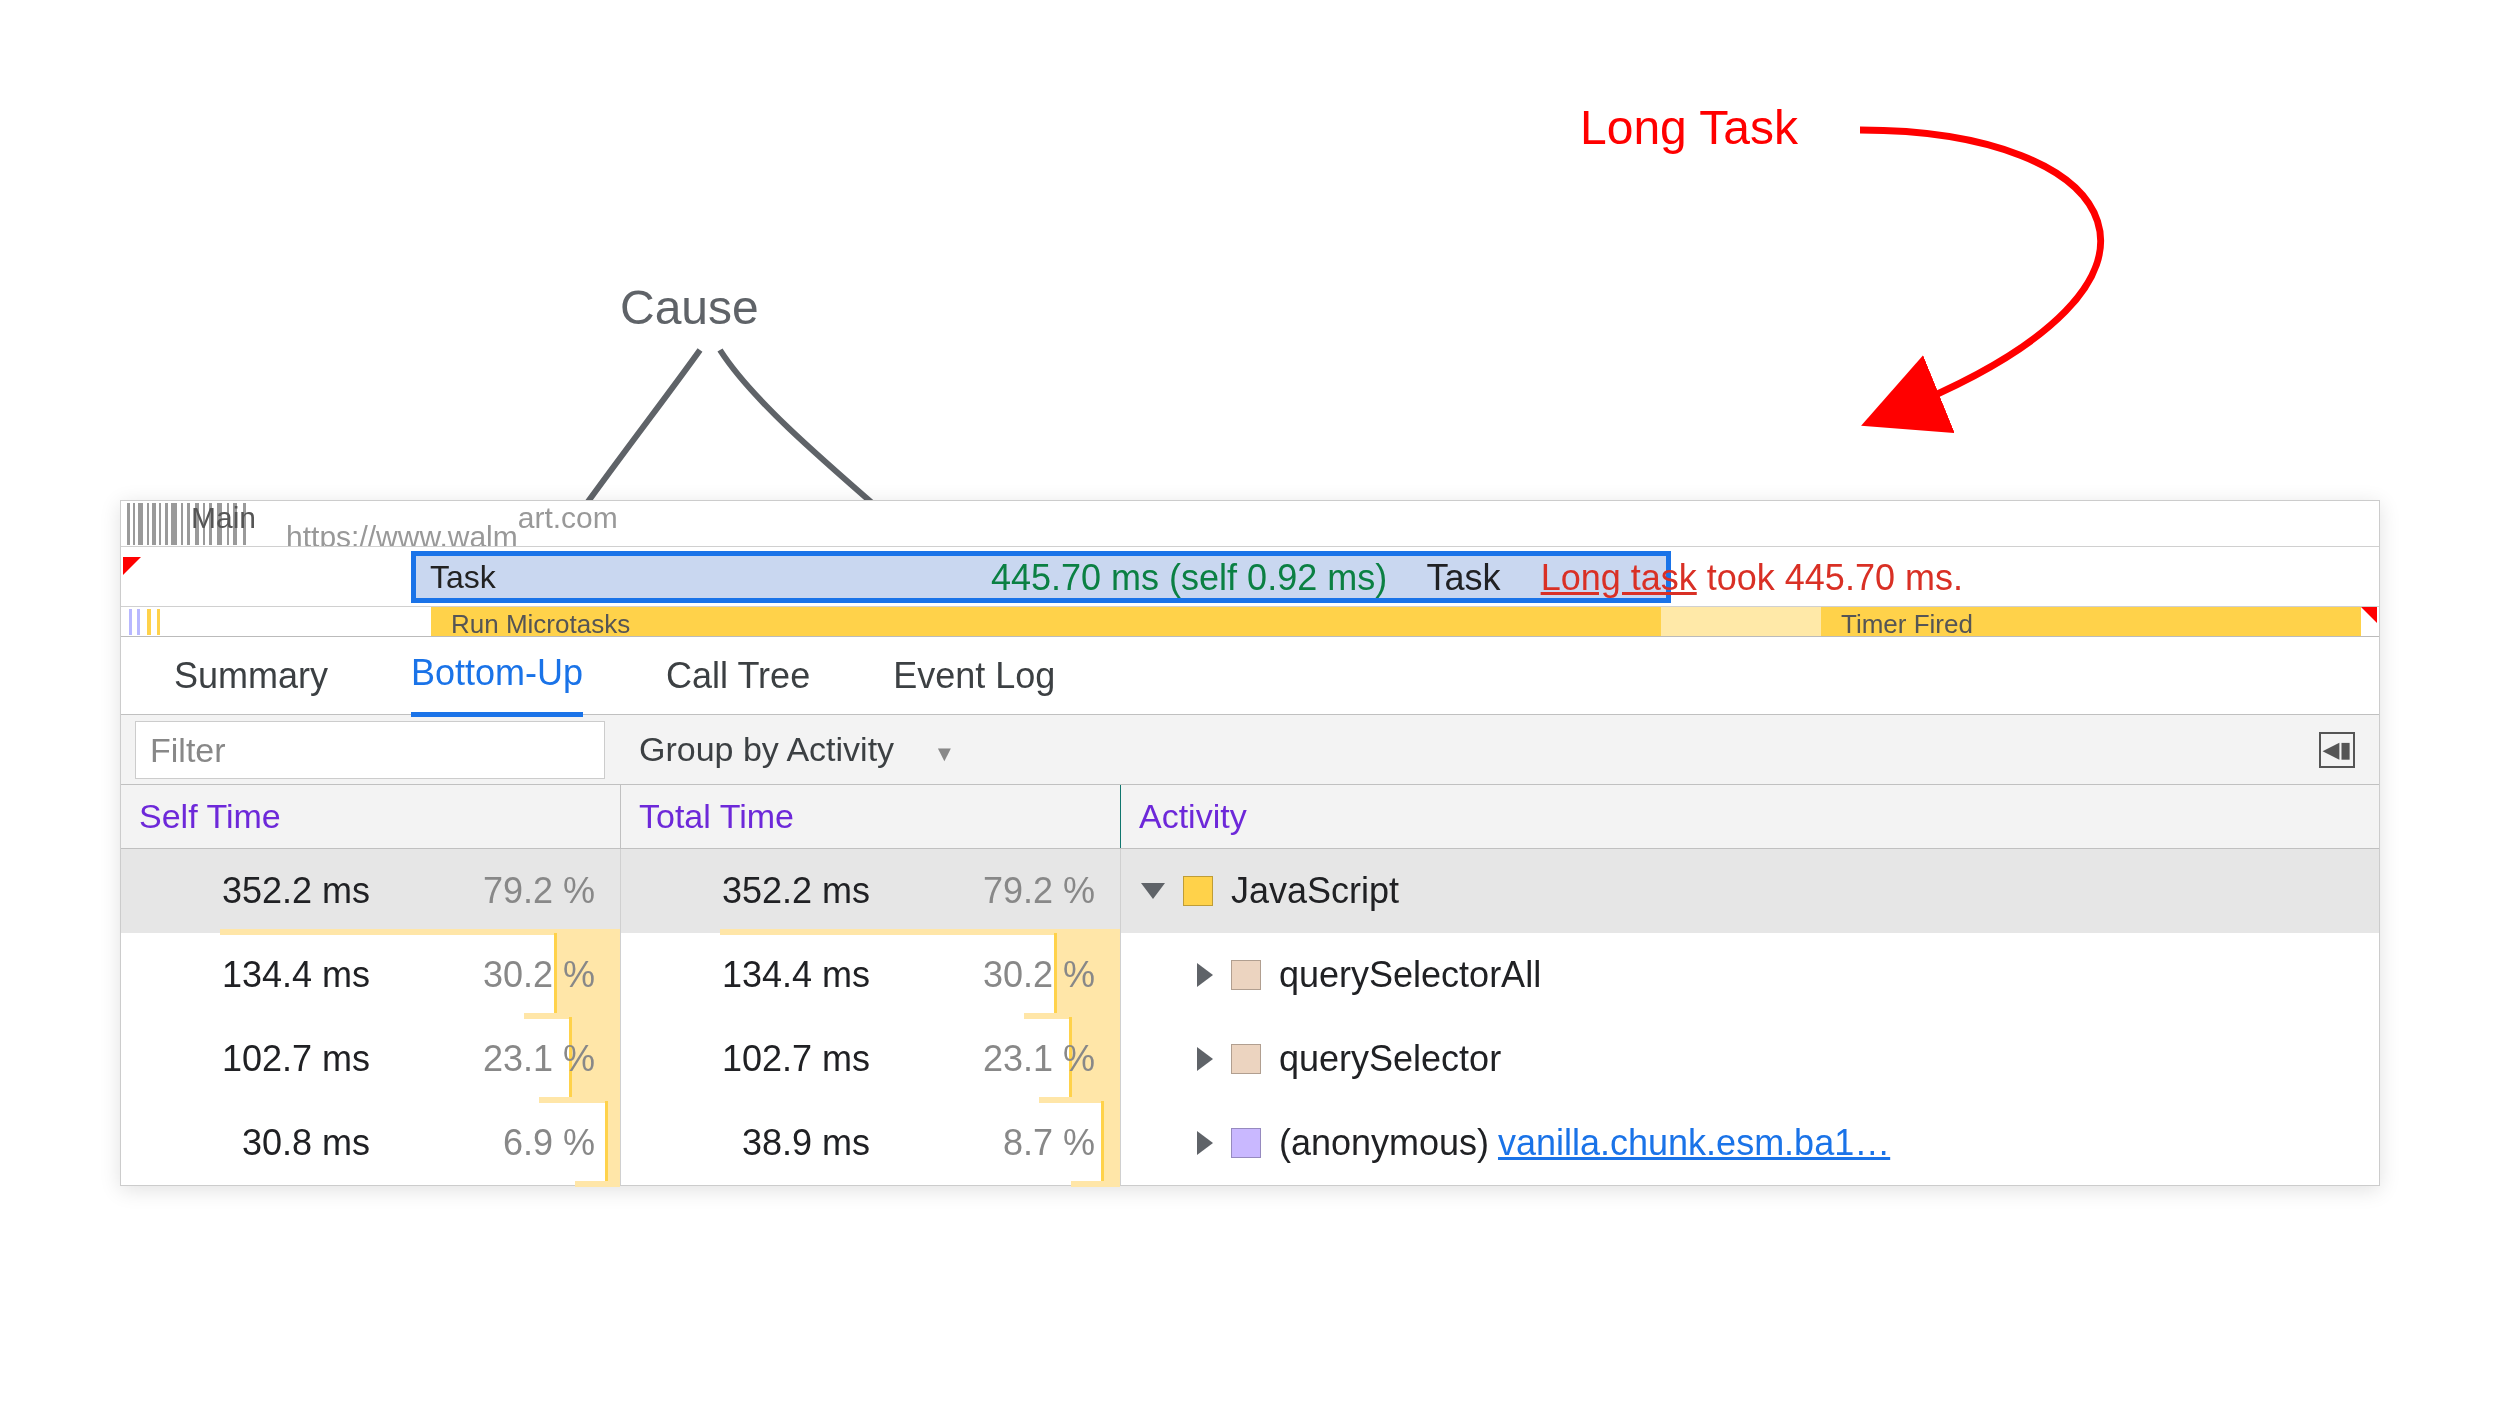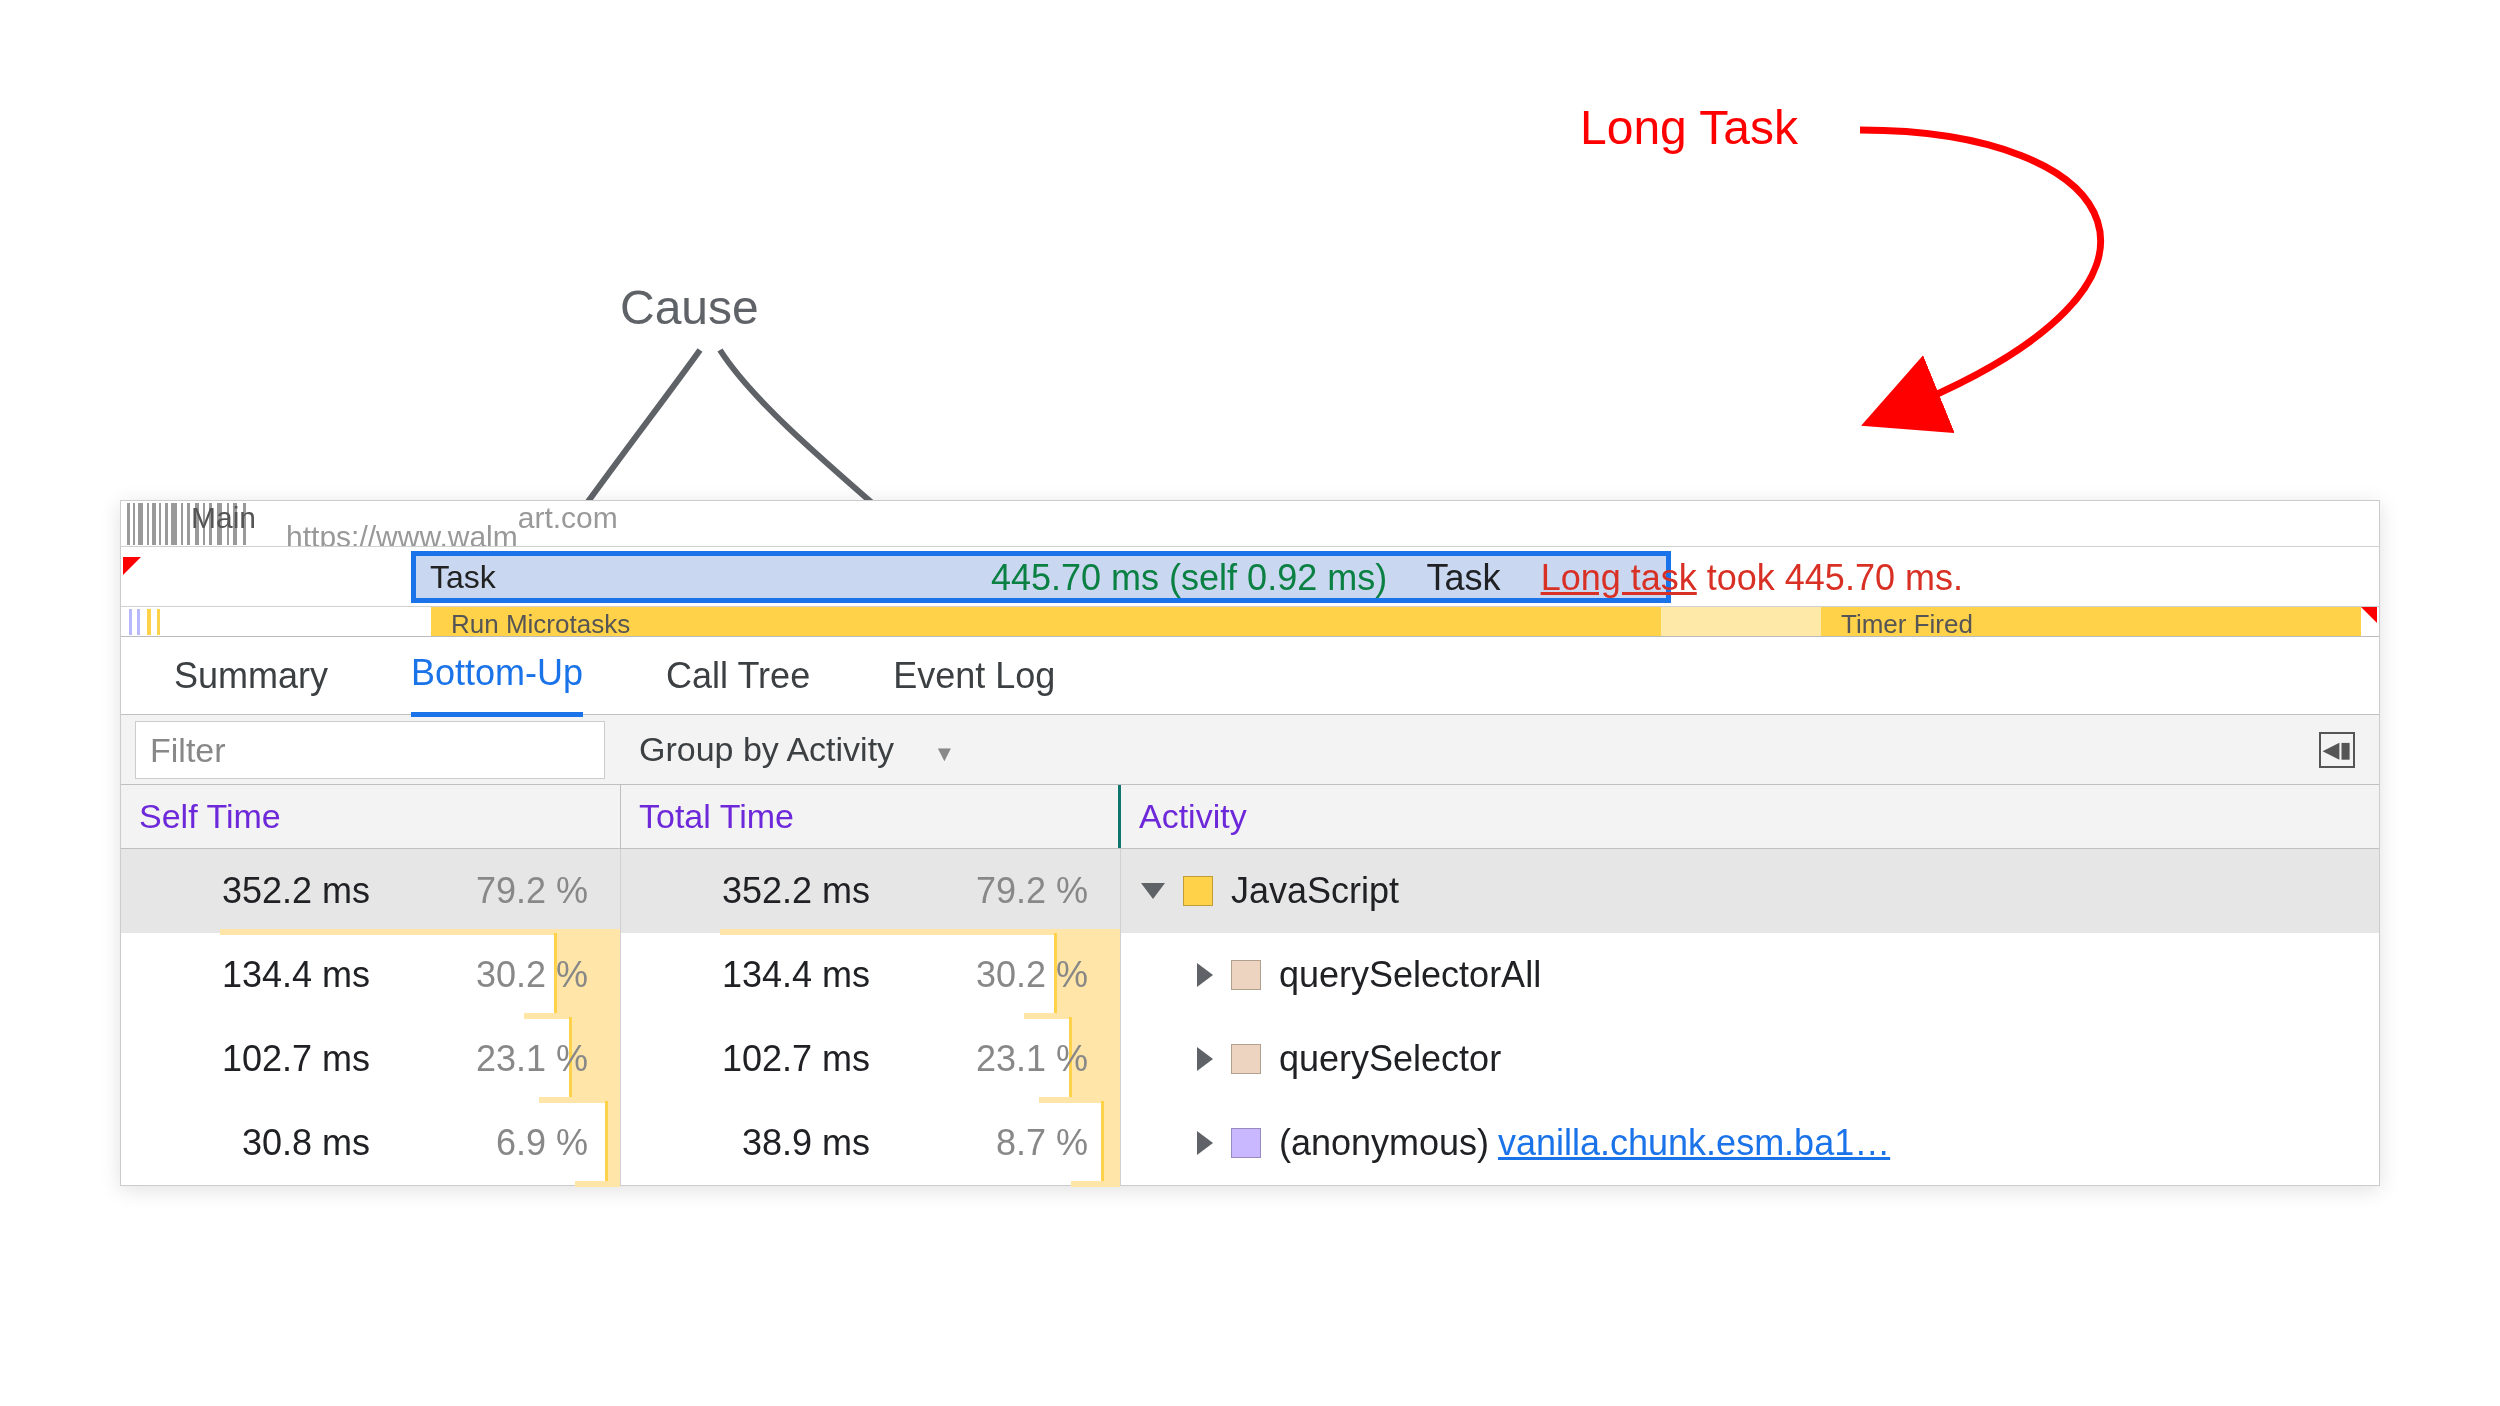--- a/index.html
+++ b/index.html
@@ -42,32 +42,32 @@
   .filterbar { height: 70px; display:flex; align-items:center; border-bottom: 1px solid #c0c0c0; background:#f3f3f3; }
   .filterbox { width: 470px; height: 58px; background:#fff; border: 1px solid #ccc; margin: 0 14px; font-size: 34px; color:#888; padding-left: 14px; line-height: 56px; }
   .groupby { font-size: 34px; color:#3c4043; margin-left: 20px; }
   .groupby .dd { color:#888; margin-left: 30px; font-size: 22px; }
   .heavy-icon { margin-left:auto; margin-right: 24px; width:36px; height:36px; border:2px solid #555; display:flex; align-items:center; justify-content:center; font-size:22px; color:#555; }
 
   
   .colhdr { height: 64px; display:flex; border-bottom: 1px solid #c0c0c0; background:#f3f3f3; }
   .ch { font-size: 34px; color:#6d28d9; padding-left: 18px; display:flex; align-items:center; }
   .ch.self { width: 500px; border-right:1px solid #c0c0c0;}
-  .ch.total { width: 500px; border-right:3px solid #0f766e;}
+  .ch.total { width: 500px; border-right:1px solid #0f766e;}
   .ch.act { flex:1; }
 
   
   .datarow { height: 84px; display:flex; align-items:center; position: relative; }
   .datarow.sel { background:#e6e6e6; }
   .cell { height:100%; display:flex; align-items:center; position:relative; }
   .cell.self { width:500px; border-right:1px solid #d0d0d0;}
   .cell.total { width:500px; border-right:1px solid #d0d0d0;}
   .cell.act { flex:1; padding-left: 20px; }
   .ms { position:absolute; right: 250px; font-size:36px; color:#202124; }
-  .pct { position:absolute; right: 32px; font-size:36px; color:#888; }
+  .pct { position:absolute; right: 25px; font-size:36px; color:#888; }
   .pctbar { position:absolute; right: 0; bottom:0; height:100%; background:#ffe6a8; border-left:3px solid #ffd24a; }
   .disc { width:0; height:0; border-top:12px solid transparent; border-bottom:12px solid transparent; border-left:16px solid #5f6368; margin-right: 18px; }
   .disc.down { border-left:12px solid transparent; border-right:12px solid transparent; border-top:16px solid #5f6368; border-bottom:none; width:0; height:0; }
   .sq { width:30px; height:30px; margin-right: 18px; border:1px solid rgba(0,0,0,.25);}
   .sq.y { background:#ffd24a; }
   .sq.t { background:#ecd4c0; }
   .sq.p { background:#c9b8ff; }
   .actname { font-size:36px; color:#202124; }
   .link { color:#1a73e8; text-decoration: underline; }
   .indent { width: 56px; }

